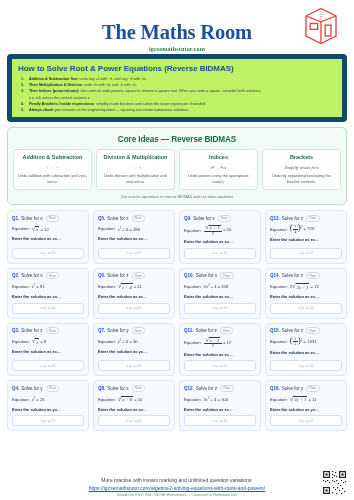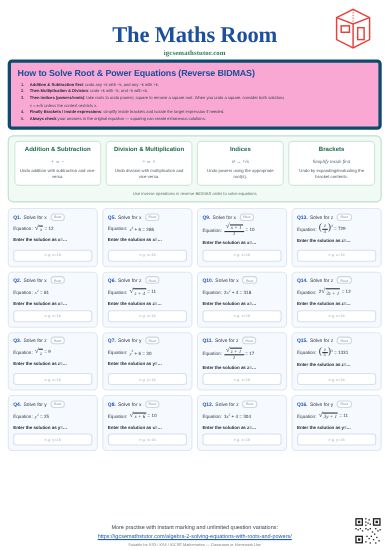--- a/index.html
+++ b/index.html
@@ -21,22 +21,22 @@
   }
   .brand-sub {
     font-family: "Liberation Serif", serif;
     font-weight: bold; font-size: 6.2px; color: #2e7d4f;
     letter-spacing: 0.1px; margin-top: 1px;
   }
   .logo { position: absolute; right: 6px; top: 5px; width: 40px; height: 42px; }
 
   
   .howto {
-    border: 3px solid #0c4a6e; border-radius: 4px;
-    background: #f9a8d4; padding: 5px 6px 4px 6px; margin-top: 2px;
+    border: 5px solid #0c4a6e; border-radius: 4px;
+    background: #bef264; padding: 5px 6px 4px 6px; margin-top: 2px;
   }
   .howto-title {
     color: #1c4f9c; font-weight: bold; font-size: 8.1px;
     letter-spacing: -0.1px; margin-bottom: 3px;
   }
   .howto-list { list-style: none; counter-reset: hl; }
   .howto-list li {
     counter-increment: hl; position: relative;
     padding-left: 11px; font-size: 3.75px; color: #3b4452;
     line-height: 1.65; letter-spacing: -0.02px;
@@ -168,20 +168,21 @@
       <li><b>Then Indices (powers/roots)</b><span>: take roots to undo powers; square to remove a square root. When you undo a square, consider both solutions</span></li>
     </ol>
     <div class="howto-sub">x = ±√k unless the context restricts x.</div>
     <ol class="howto-list" start="4" style="counter-reset: hl 3;">
       <li><b>Finally Brackets / inside expressions</b><span>: simplify inside brackets and isolate the target expression if needed.</span></li>
       <li><b>Always check</b><span> your answers in the original equation — squaring can create extraneous solutions.</span></li>
     </ol>
   </div>
 
   <div class="core">
+    <div class="core-title">Core Ideas — Reverse BIDMAS</div>
     <div class="core-cards">
       <div class="core-card">
         <div class="cc-title">Addition &amp; Subtraction</div>
         <div class="cc-formula">+ ⇔ −</div>
         <div class="cc-desc">Undo addition with subtraction and vice-versa.</div>
       </div>
       <div class="core-card">
         <div class="cc-title">Division &amp; Multiplication</div>
         <div class="cc-formula">÷ ⇔ ×</div>
         <div class="cc-desc">Undo division with multiplication and vice-versa.</div>

